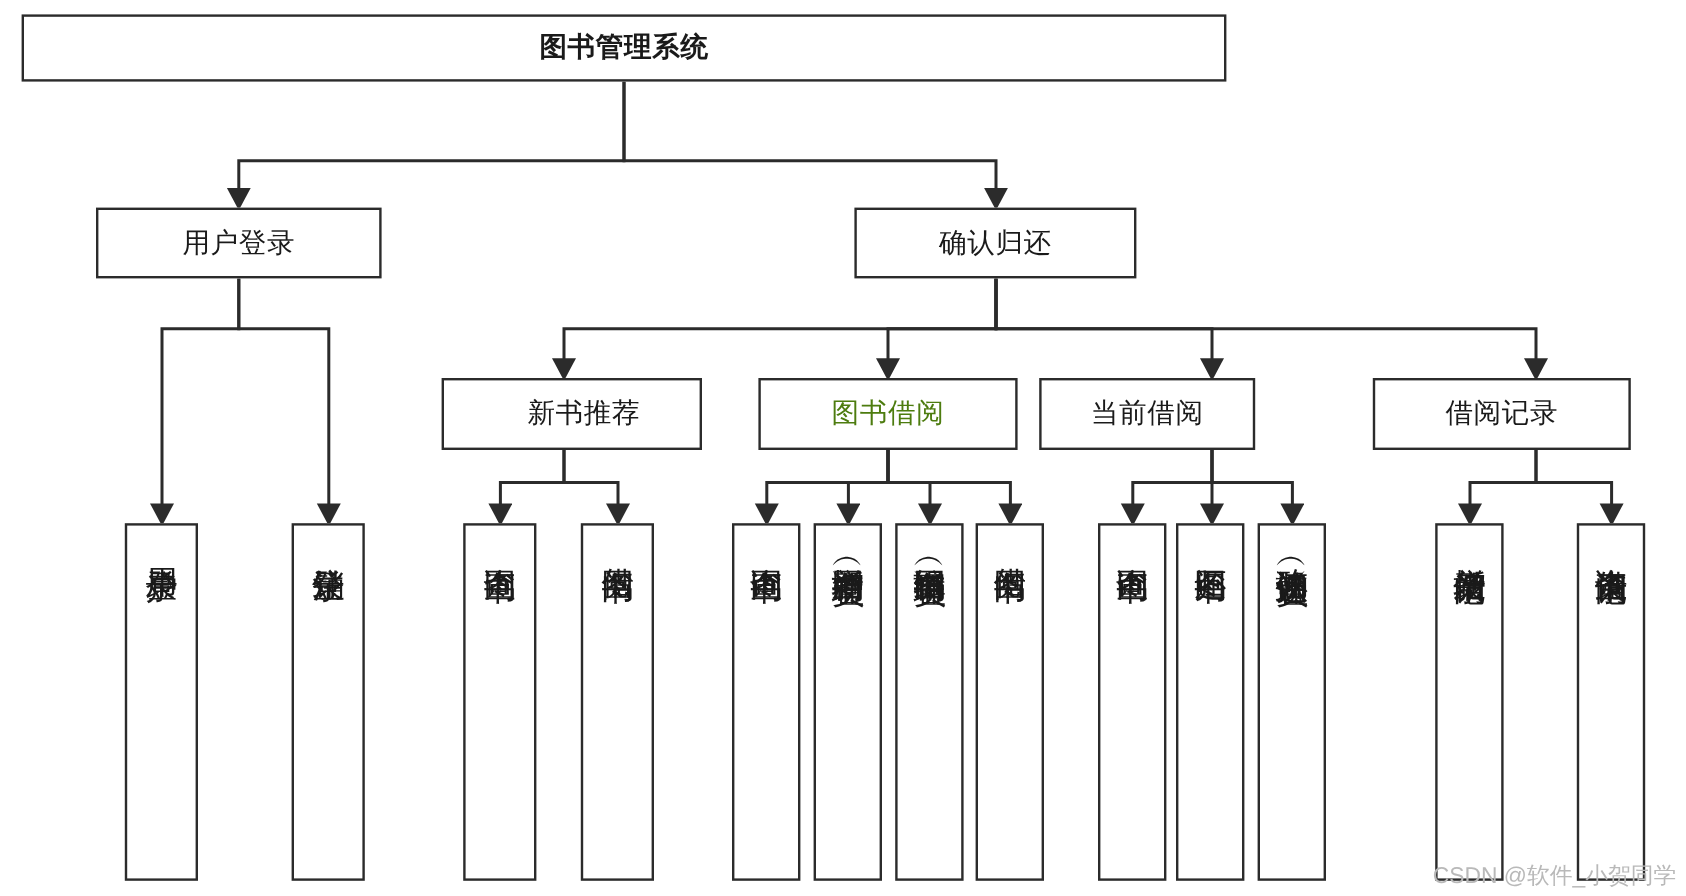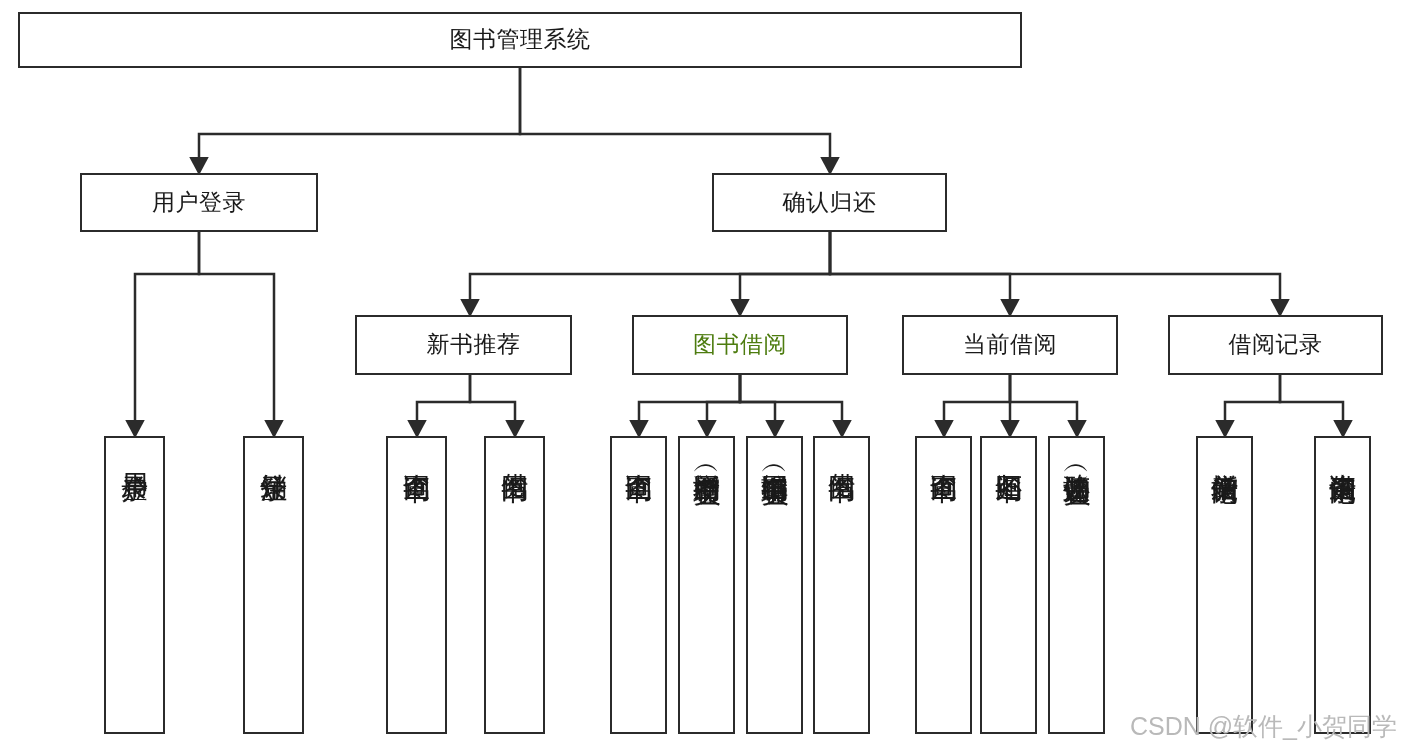--- a/index.html
+++ b/index.html
@@ -59,21 +59,21 @@
     writing-mode: vertical-rl;
     text-orientation: upright;
     font-size: 27px;
     line-height: 1.05;
     letter-spacing: 1px;
   }
   .watermark {
     position: absolute;
     right: 8px;
     bottom: 4px;
-    font-size: 25px;
+    font-size: 19px;
     color: #b9b9b9;
     font-family: "Liberation Sans", "DejaVu Sans", sans-serif;
     white-space: nowrap;
     pointer-events: none;
   }
 </style>
 </head>
 <body>
 
 <div id="diagram-root">
@@ -100,39 +100,39 @@
         <path d="M740,375 L740,402 L842,402 L842,425" fill="none" stroke="#2b2b2b" stroke-width="2.5" stroke-linejoin="miter" marker-end="url(#arrowhead)"></path>
         <path d="M1010,375 L1010,402 L944,402 L944,425" fill="none" stroke="#2b2b2b" stroke-width="2.5" stroke-linejoin="miter" marker-end="url(#arrowhead)"></path>
         <path d="M1010,375 L1010,425" fill="none" stroke="#2b2b2b" stroke-width="2.5" stroke-linejoin="miter" marker-end="url(#arrowhead)"></path>
         <path d="M1010,375 L1010,402 L1077,402 L1077,425" fill="none" stroke="#2b2b2b" stroke-width="2.5" stroke-linejoin="miter" marker-end="url(#arrowhead)"></path>
         <path d="M1280,375 L1280,402 L1225,402 L1225,425" fill="none" stroke="#2b2b2b" stroke-width="2.5" stroke-linejoin="miter" marker-end="url(#arrowhead)"></path>
         <path d="M1280,375 L1280,402 L1343,402 L1343,425" fill="none" stroke="#2b2b2b" stroke-width="2.5" stroke-linejoin="miter" marker-end="url(#arrowhead)"></path>
       </g>
   </svg>
 
   <div id="node-layer">
-      <div class="node-box horizontal" style="left: 18px; top: 12px; width: 1004px; height: 56px; border-color: rgb(43, 43, 43);">
+      <div class="node-box horizontal" style="left: 18px; top: 12px; width: 1004px; height: 56px; border-color: rgb(43, 43, 43); font-weight: bold;">
         <span class="node-label" style="color: rgb(26, 26, 26);">图书管理系统</span>
       </div>
       <div class="node-box horizontal" style="left: 80px; top: 173px; width: 238px; height: 59px; border-color: rgb(43, 43, 43);">
         <span class="node-label" style="color: rgb(26, 26, 26);">用户登录</span>
       </div>
       <div class="node-box horizontal" style="left: 712px; top: 173px; width: 235px; height: 59px; border-color: rgb(43, 43, 43);">
         <span class="node-label" style="color: rgb(26, 26, 26);">确认归还</span>
       </div>
-      <div class="node-box horizontal" style="left: 355px; top: 315px; width: 217px; height: 60px; border-color: rgb(43, 43, 43); padding-left: 20px;">
+      <div class="node-box horizontal" style="left: 368px; top: 315px; width: 217px; height: 60px; border-color: rgb(43, 43, 43); padding-left: 20px;">
         <span class="node-label" style="color: rgb(26, 26, 26);">新书推荐</span>
       </div>
       <div class="node-box horizontal" style="left: 632px; top: 315px; width: 216px; height: 60px; border-color: rgb(43, 43, 43);">
         <span class="node-label" style="color: #4d7c0f;">图书借阅</span>
       </div>
-      <div class="node-box horizontal" style="left: 902px; top: 315px; width: 216px; height: 60px; border-color: rgb(43, 43, 43);">
+      <div class="node-box horizontal" style="left: 866px; top: 315px; width: 180px; height: 60px; border-color: rgb(43, 43, 43);">
         <span class="node-label" style="color: rgb(26, 26, 26);">当前借阅</span>
       </div>
-      <div class="node-box horizontal" style="left: 1168px; top: 315px; width: 215px; height: 60px; border-color: rgb(43, 43, 43);">
+      <div class="node-box horizontal" style="left: 1144px; top: 315px; width: 215px; height: 60px; border-color: rgb(43, 43, 43);">
         <span class="node-label" style="color: rgb(26, 26, 26);">借阅记录</span>
       </div>
       <div class="node-box vertical" style="left: 104px; top: 436px; width: 61px; height: 298px; border-color: rgb(43, 43, 43);">
         <span class="node-label" style="color: rgb(26, 26, 26);">用户登录</span>
       </div>
       <div class="node-box vertical" style="left: 243px; top: 436px; width: 61px; height: 298px; border-color: rgb(43, 43, 43);">
         <span class="node-label" style="color: rgb(26, 26, 26);">注销登录</span>
       </div>
       <div class="node-box vertical" style="left: 386px; top: 436px; width: 61px; height: 298px; border-color: rgb(43, 43, 43);">
         <span class="node-label" style="color: rgb(26, 26, 26);">查询图书</span>

